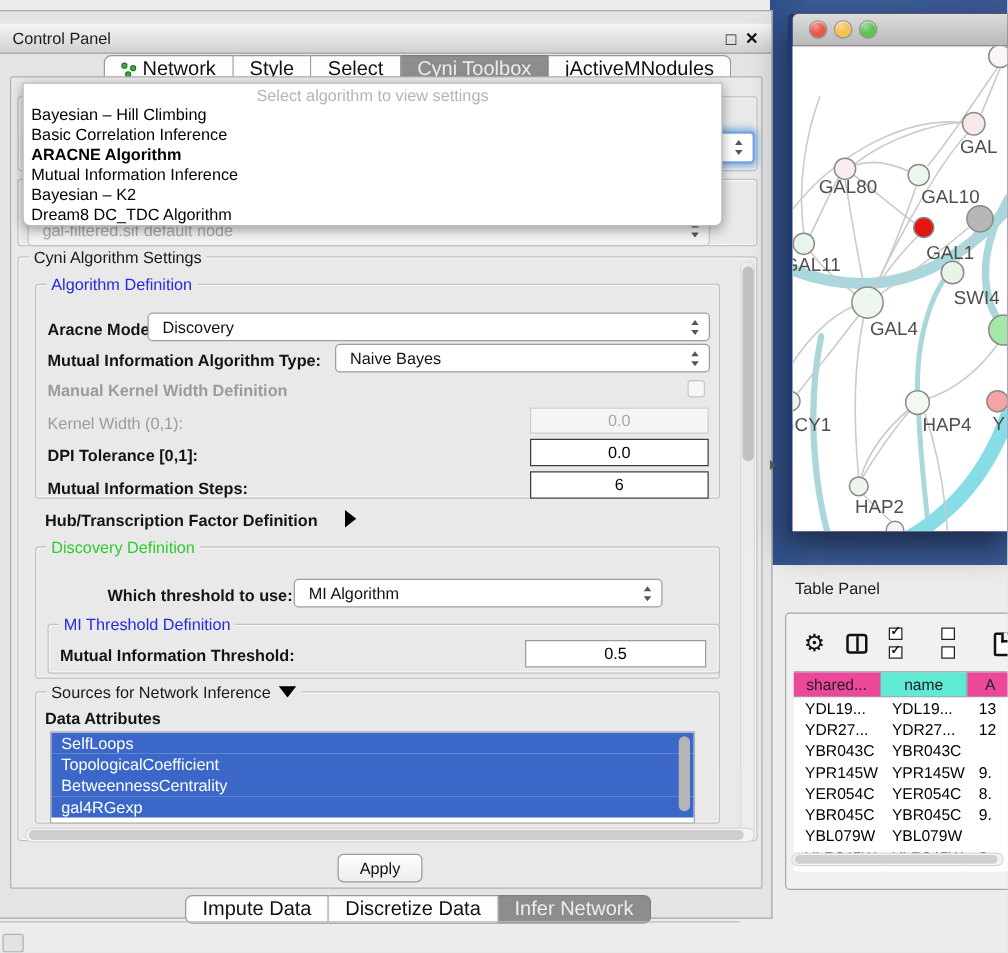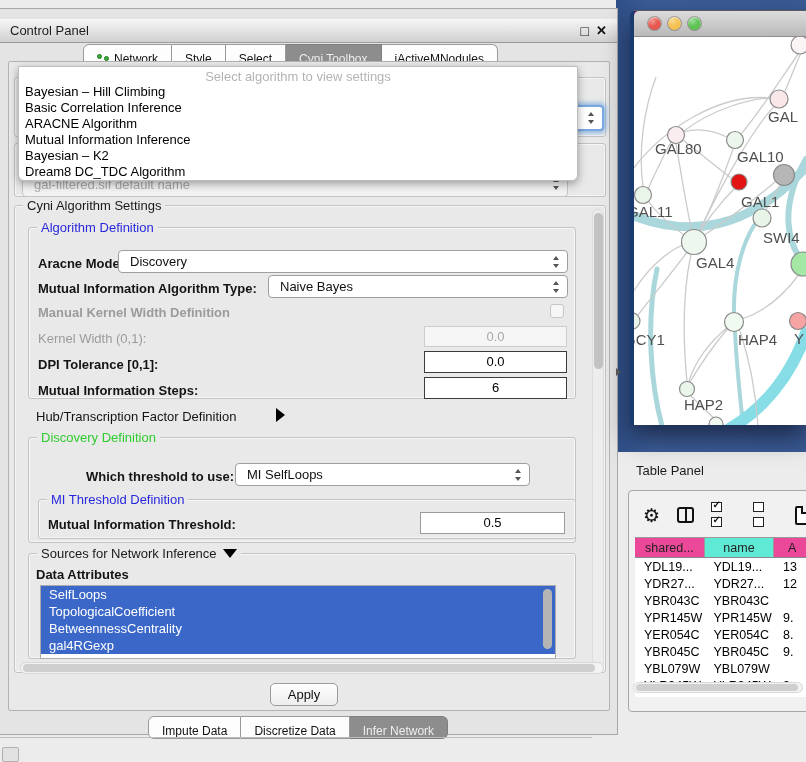--- a/index.html
+++ b/index.html
@@ -16,21 +16,21 @@
 #cp-titlebar{left:0;top:10px;width:100%;height:24px;background:linear-gradient(#f6f6f6,#d0d0d0);border-bottom:1px solid #9c9c9c}
 #cp-title{left:10px;top:4px;font-size:13px;color:#1c1c1c}
 .win-ico{top:4px;font-size:13px;color:#111;font-weight:bold;cursor:default}
 #cp-float{right:28px;font-weight:normal;font-size:14px}
 #cp-close{right:10px}
 
 
 .tabrow{display:flex;height:23px}
 #top-tabs{left:83px;top:35px}
 #bottom-tabs{left:148px;top:707px}
-.tab{display:flex;align-items:flex-end;gap:5px;padding:0 13px;background:#fdfdfd;border:1px solid #9a9a9a;border-left:none;font-size:12px;color:#111;white-space:nowrap}
+.tab{display:flex;align-items:center;gap:5px;padding:0 13px;background:#fdfdfd;border:1px solid #9a9a9a;border-left:none;font-size:16px;color:#111;white-space:nowrap}
 .tab:first-child{border-left:1px solid #9a9a9a;border-radius:6px 0 0 6px}
 .tab:last-child{border-radius:0 6px 6px 0}
 .tab.sel{background:#8d8d8d;color:#ededed;border-color:#7e7e7e}
 .net-ico{width:12px;height:12px;position:relative;display:inline-block}
 .net-ico i{position:absolute;width:5px;height:5px;border-radius:50%;background:#3fae3f;border:1px solid #1d7a1d}
 .net-ico i:nth-child(1){left:0;top:0}
 .net-ico i:nth-child(2){right:0;top:2px}
 .net-ico i:nth-child(3){left:3px;bottom:0}
 
 
@@ -56,21 +56,21 @@
 .field.dark{border:1.5px solid #3c3c3c}
 .field.disabled{background:#f5f5f5;border-color:#cdcdcd;color:#a9a9a9}
 .lbl{position:absolute;font-weight:bold;font-size:13px;color:#141414;white-space:nowrap}
 .lbl.disabled{color:#9b9b9b}
 .checkbox{position:absolute;width:14px;height:14px;background:#f6f6f6;border:1px solid #c6c6c6;border-radius:3px}
 
 
 #algo-popup{left:18px;top:57px;width:560px;height:115px;background:#fff;border:1px solid #bdbdbd;border-radius:0 0 6px 6px;box-shadow:0 3px 9px rgba(0,0,0,.35);z-index:50;padding-top:2px}
 .pp-prompt{text-align:center;color:#b4b4b4;font-size:13px;height:15px}
 .pp-item{padding:0 0 0 6px;font-size:13px;height:16px;line-height:16px;color:#000;white-space:nowrap}
-.pp-item.bold{font-weight:normal}
+.pp-item.bold{font-weight:bold}
 
 
 .vtrack{position:absolute;background:#ededed;border:1px solid #dcdcdc;border-radius:6px}
 .vthumb{position:absolute;background:#c2c2c2;border-radius:5px}
 .htrack{position:absolute;background:#f3f3f3;border:1px solid #d8d8d8;border-radius:6px}
 .hthumb{position:absolute;background:#cfcfcf;border-radius:5px;top:1px;bottom:1px}
 
 
 #attr-list{left:40px;top:576px;width:516px;height:74px;background:#fff;border:1px solid #ababab;overflow:hidden}
 .attr-item{height:17px;line-height:17px;background:#3a67c8;color:#fff;font-size:13px;padding-left:8px;white-space:nowrap}
@@ -151,21 +151,21 @@
       </div>
 
     <div class="abs" id="cp-inner"></div>
 
     <div class="group" style="left:14px;top:68px;width:592px;height:60px"></div>
     <div class="group" style="left:14px;top:134px;width:592px;height:54px"></div>
     <div class="combo focusring" style="left:24px;top:96px;width:580px;height:26px;z-index:1">
         <span class="cb-arrows"></span>
       </div>
     <div class="combo disabled" style="left:22px;top:162px;width:546px;height:26px;z-index:1">
-        <span>gal-filtered.sif default name</span>
+        <span>gal-filtered.sif default node</span>
         <span class="cb-arrows"></span>
       </div>
 
     <div class="abs" id="algo-popup">
       <div class="pp-prompt">Select algorithm to view settings</div>
       <div id="pp-items">
           <div class="pp-item">Bayesian – Hill Climbing</div>
           <div class="pp-item">Basic Correlation Inference</div>
           <div class="pp-item bold">ARACNE Algorithm</div>
           <div class="pp-item">Mutual Information Inference</div>
@@ -193,29 +193,29 @@
       </div>
     <span class="lbl disabled" style="left:38px;top:296px">Manual Kernel Width Definition</span>
     <div class="checkbox" style="left:550px;top:295px"></div>
     <span class="lbl disabled" style="left:38px;top:322px;font-weight:normal">Kernel Width (0,1):</span>
     <div class="field disabled" style="left:424px;top:317px;width:143px;height:21px">0.0</div>
     <span class="lbl" style="left:38px;top:348px">DPI Tolerance [0,1]:</span>
     <div class="field dark" style="left:424px;top:342px;width:143px;height:22px">0.0</div>
     <span class="lbl" style="left:38px;top:374px">Mutual Information Steps:</span>
     <div class="field dark" style="left:424px;top:368px;width:143px;height:22px">6</div>
 
-    <span class="lbl" style="left:36px;top:400px;font-weight:normal">Hub/Transcription Factor Definition</span>
+    <span class="lbl" style="left:36px;top:400px;font-weight:bold">Hub/Transcription Factor Definition</span>
     <span class="abs" style="left:276px;top:399px;width:0;height:0;border-top:7px solid transparent;border-bottom:7px solid transparent;border-left:9px solid #000"></span>
 
     <div class="group" style="left:28px;top:428px;width:548px;height:106px">
       <span class="legend green">Discovery Definition</span>
     </div>
     <span class="lbl" style="left:86px;top:460px">Which threshold to use:</span>
     <div class="combo" style="left:235px;top:454px;width:295px;height:23px">
-        <span>MI SelfLoops</span>
+        <span>MI Algorithm</span>
         <span class="cb-arrows"></span>
       </div>
     <div class="group" style="left:38px;top:490px;width:538px;height:40px">
       <span class="legend blue">MI Threshold Definition</span>
     </div>
     <span class="lbl" style="left:48px;top:508px">Mutual Information Threshold:</span>
     <div class="field" style="left:420px;top:503px;width:145px;height:22px">0.5</div>
 
     <div class="group" style="left:28px;top:544px;width:548px;height:106px">
       <span class="legend" style="display:flex;align-items:center;gap:6px">

